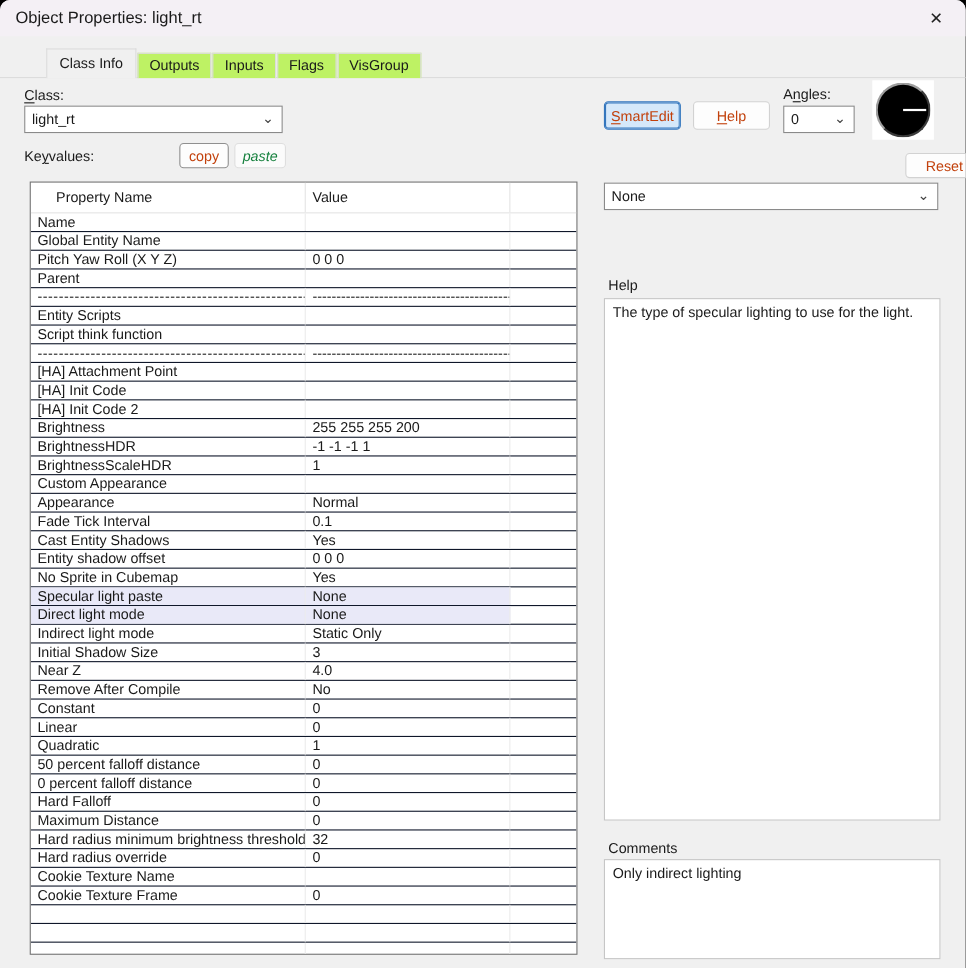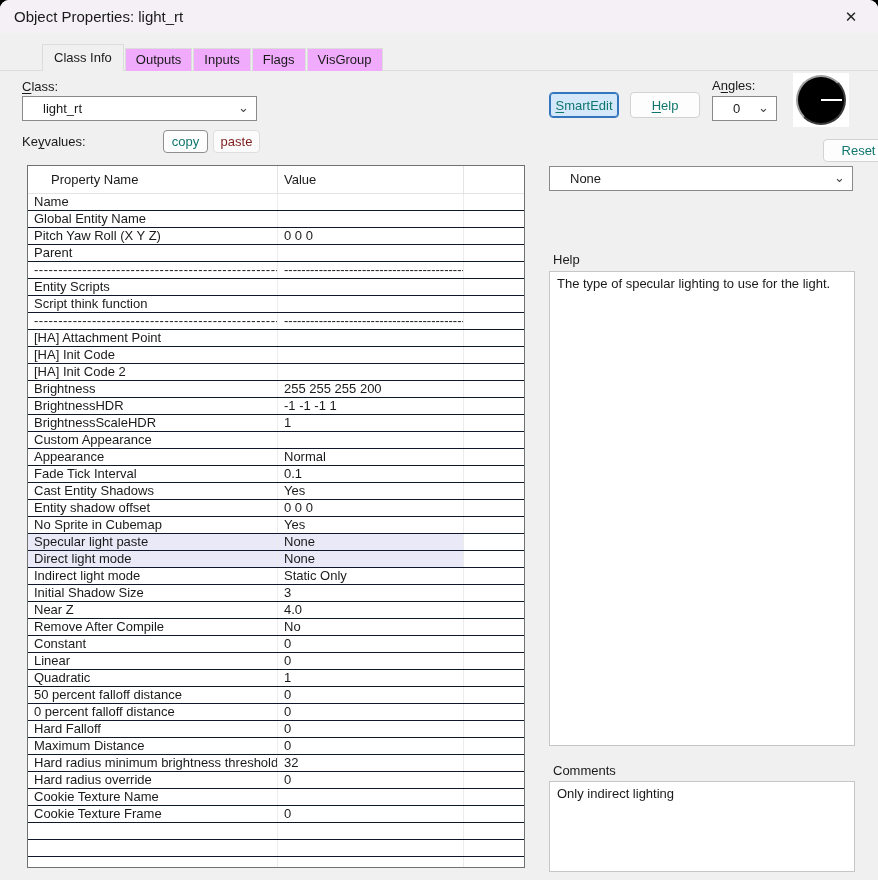--- a/index.html
+++ b/index.html
@@ -7,35 +7,35 @@
   .dialog{position:relative;width:878px;height:880px;background:#f0f0f0;color:#1a1a1a;
           border-radius:9px 9px 0 0;overflow:hidden;}
   
   .titlebar{position:absolute;left:0;top:0;width:100%;height:33px;background:#f4f0f5;}
   .title{position:absolute;left:14px;top:0;line-height:33px;font-size:15px;}
   .close-btn{position:absolute;right:10px;top:3px;width:34px;height:27px;display:flex;
              align-items:center;justify-content:center;font-size:15px;color:#222;cursor:pointer;}
   
   .tabline{position:absolute;left:0;top:70px;width:100%;height:1px;background:#dcdcdc;}
   .tabs{position:absolute;left:8px;top:44px;display:flex;align-items:flex-end;height:27px;}
-  .tab{height:23px;padding:0 10px;font-size:13px;line-height:22px;background:#f0abfc;
+  .tab{height:23px;padding:0 10px;font-size:13px;line-height:22px;background:#bef264;
        border:1px solid #dcdcdc;border-bottom:none;margin-right:1px;cursor:pointer;}
   .tab.active{height:27px;line-height:26px;background:#f0f0f0;position:relative;z-index:2;
               padding:0 11px;margin-left:34px;}
   
   .lbl{position:absolute;font-size:13px;}
   .mn{text-decoration:underline;text-underline-offset:2px;}
   .combo{position:absolute;background:#fff;border:1px solid #8a8a8a;border-radius:0;
-         font-size:13px;display:flex;align-items:center;padding-left:20px;cursor:pointer;}
+         font-size:13px;display:flex;align-items:center;padding-left:6px;cursor:pointer;}
   .combo .chev{position:absolute;right:7px;top:50%;transform:translateY(-62%);
                font-size:13px;color:#444;}
   .btn{position:absolute;background:#fdfdfd;border:1px solid #d2d2d2;border-radius:4px;
-       font-size:13px;display:flex;align-items:center;justify-content:center;cursor:pointer;color:#0f766e;}
+       font-size:13px;display:flex;align-items:center;justify-content:center;cursor:pointer;color:#c2410c;}
   .btn.primary{background:#d5e8fa;border:1px solid #3476bd;box-shadow:0 0 0 1px #3476bd inset;}
-  .btn.disabled{border-color:#dedede;color:#7f1d1d;background:#fbfbfb;cursor:default;}
+  .btn.disabled{border-color:#dedede;color:#15803d;background:#fbfbfb;cursor:default;font-style:italic;}
   .btn.dark-border{border-color:#8f8f8f;}
   
   .angle-box{position:absolute;left:793px;top:73px;width:56px;height:54px;background:#fff;}
   .angle-circle{position:absolute;left:3px;top:2px;width:50px;height:50px;border-radius:50%;
                 background:#000;border:2px solid #9e9e9e;border-bottom-color:#3a3a3a;border-right-color:#3a3a3a;}
   .angle-line{position:absolute;left:50%;top:50%;width:45%;height:2px;background:#fff;
               transform:translateY(-50%);}
   
   .ptable{position:absolute;left:27px;top:165px;width:498px;height:703px;background:#fff;
           border:1px solid #717171;overflow:hidden;font-size:13px;}

